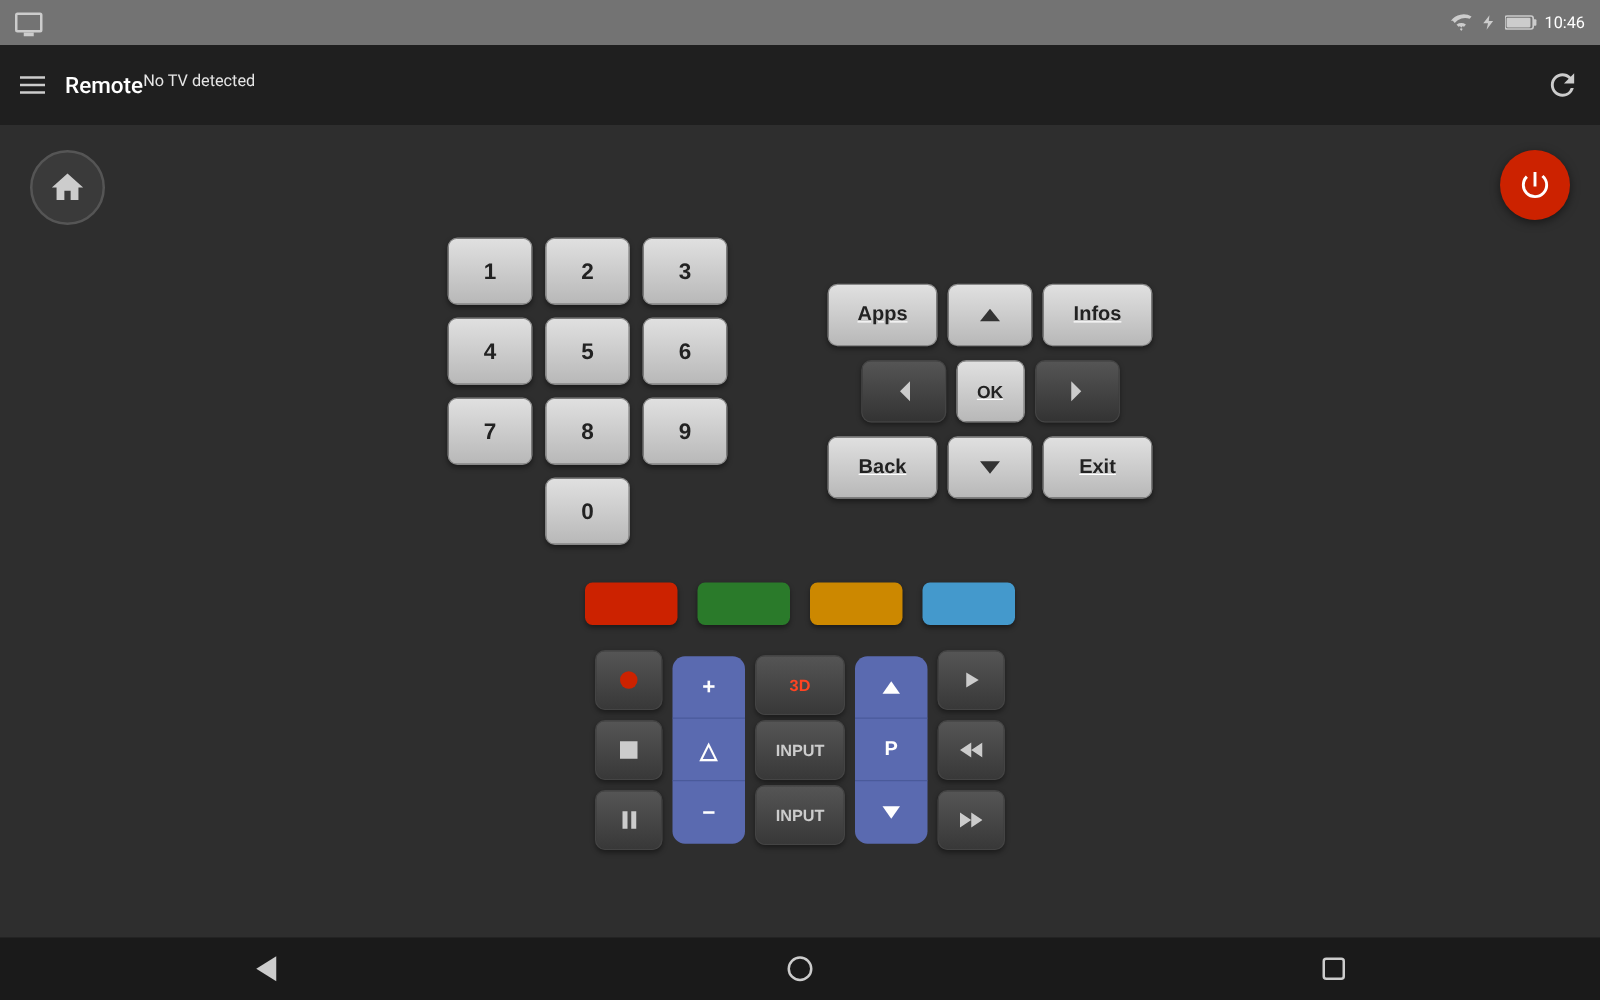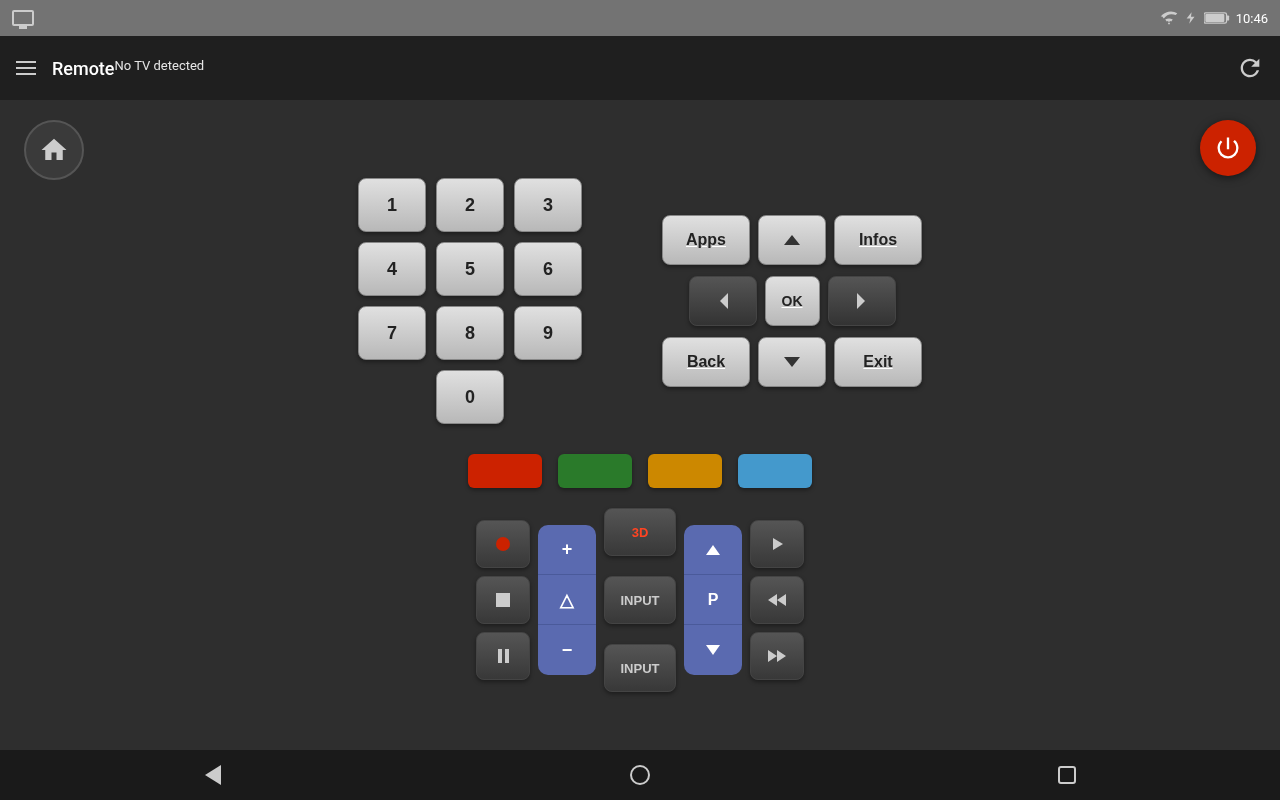--- a/index.html
+++ b/index.html
@@ -329,21 +329,21 @@
       display: flex;
       align-items: center;
       justify-content: center;
     }
     .vol-btn:last-child { border-bottom: none; }
 
     
     .func-col {
       display: flex;
       flex-direction: column;
-      gap: 20px;
+      gap: 4px;
       align-items: center;
     }
     .func-btn {
       width: 72px;
       height: 48px;
       background: linear-gradient(180deg, #555 0%, #383838 100%);
       border: 1px solid #444;
       border-radius: 8px;
       color: #ccc;
       font-size: 13px;

